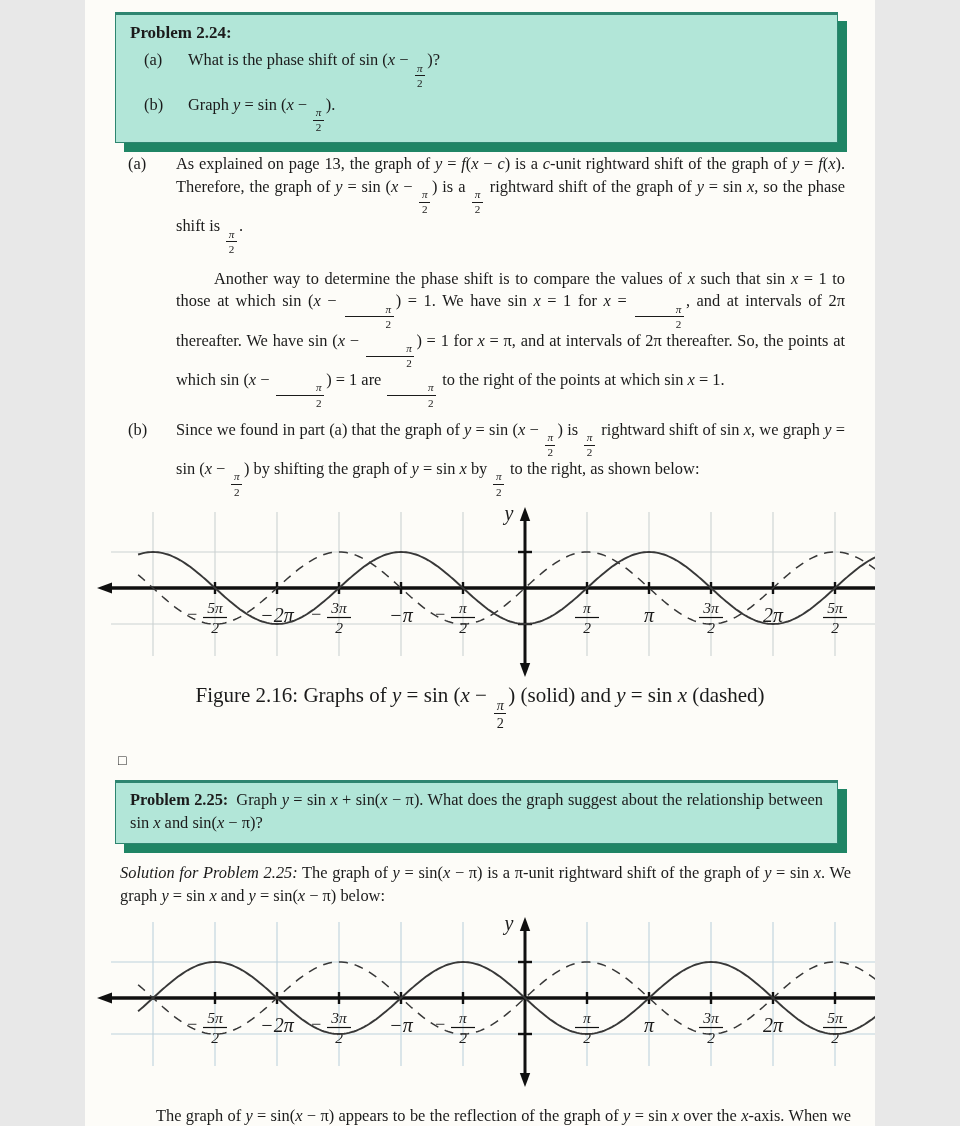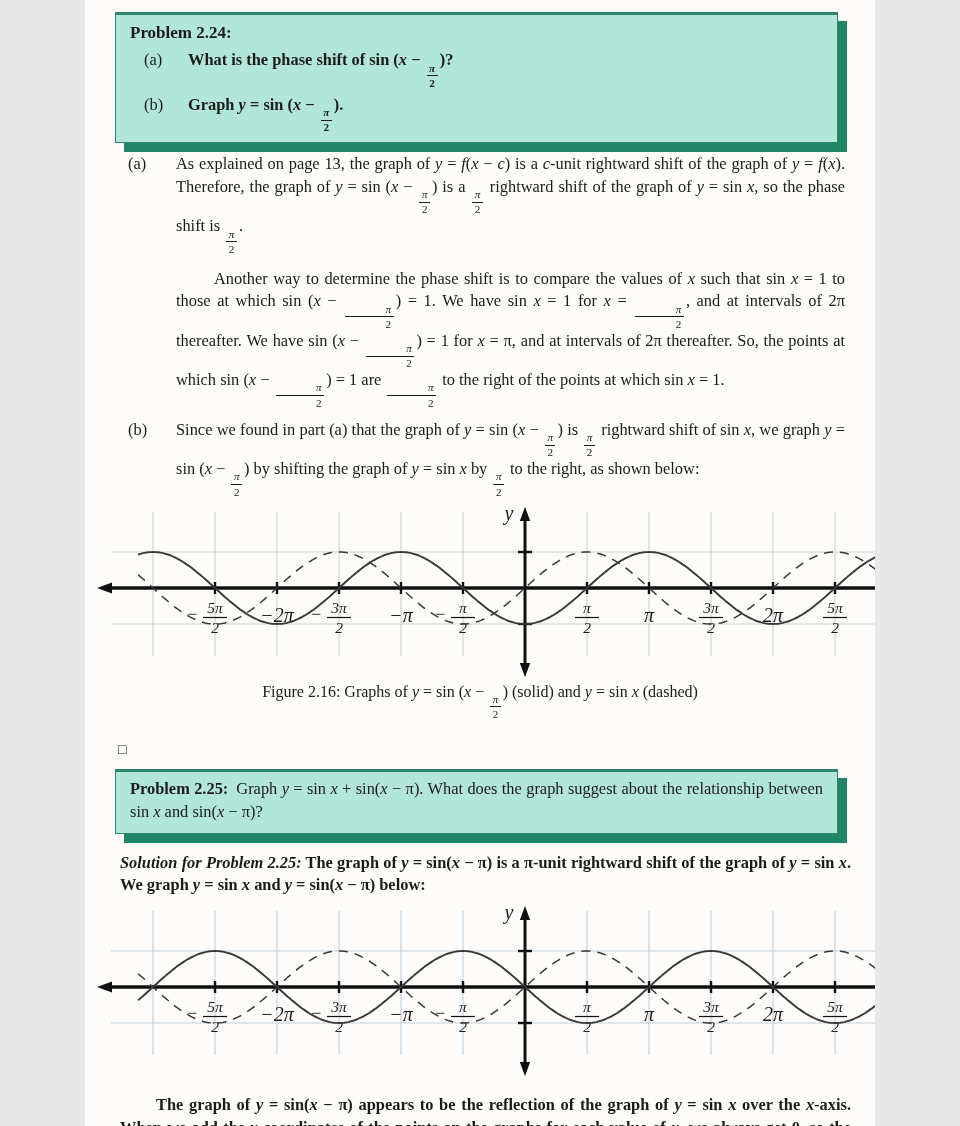--- a/index.html
+++ b/index.html
@@ -14,44 +14,44 @@
     margin:12px 37px 0 30px;
     background:#b2e6d8;
     border:1.6px solid #2e8570;
     border-top-width:3px;
     box-shadow:9px 9px 0 #1f8565;
     padding:6px 14px 9px 14px;
   }
   .pbox-title{font-weight:bold;font-size:17px;}
   .pbox-part{display:flex;margin-top:5px;}
   .pbox-part .part-label{flex:0 0 44px;padding-left:14px;}
-  .pbox-part .part-text{flex:1;font-weight:bold;}
+  .pbox-part .part-text{flex:1;}
   .pbox-inline{margin:0;text-align:justify;}
   .pbox-inline b{margin-right:8px;}
   
   .sol-intro{margin:20px 35px 0 35px;font-style:italic;}
   .part-row{display:flex;margin:10px 30px 0 35px;}
   .part-row .plabel{flex:0 0 48px;padding-left:8px;}
   .part-row .ptext{flex:1;}
   p.para{margin:0;text-align:justify;}
   p.para + p.para{margin-top:13px;}
   .indent{text-indent:38px;}
-  .bodypara{margin:18px 24px 0 35px;text-align:justify;font-weight:bold;}
+  .bodypara{margin:18px 24px 0 35px;text-align:justify;}
   .closing{margin-top:16px;text-indent:36px;}
   .sol-i{font-style:italic;}
   em{font-style:italic;}
   
   .frac{display:inline-flex;flex-direction:column;align-items:center;line-height:1;
         font-size:0.68em;vertical-align:-0.55em;margin:0 2px;}
   .frac .fn{border-bottom:1.2px solid currentColor;padding:0 2.5px 1.5px;font-style:italic;}
   .frac .fd{padding-top:1.5px;}
   
   figure{margin:6px 0 0 0;text-align:center;}
   figure svg{display:block;margin:0 auto;}
-  figcaption{margin-top:2px;font-size:16px;}
+  figcaption{margin-top:2px;font-size:21px;}
   .qed{margin:24px 0 0 33px;font-size:14px;line-height:1;}
 </style>
 </head>
 <body>
 
 <div class="page">
 
   <div class="pbox">
     <div class="pbox-title">Problem 2.24:</div>
     <div class="pbox-part">

